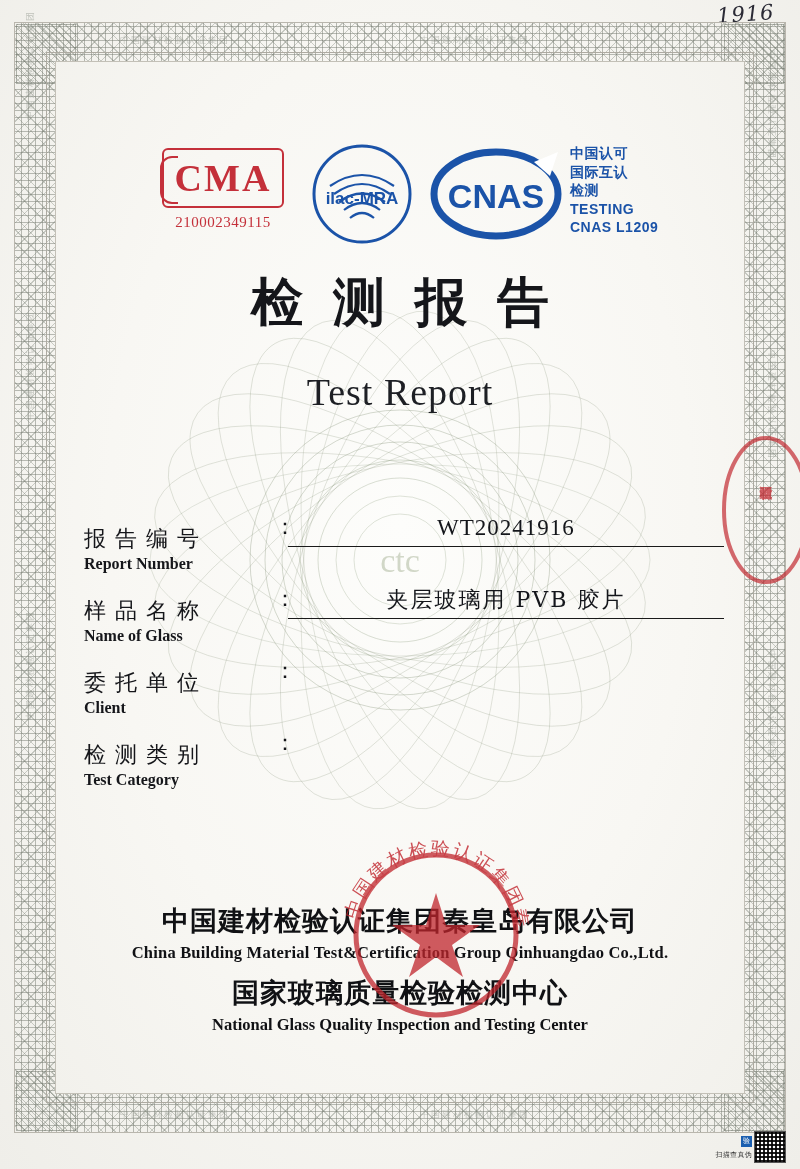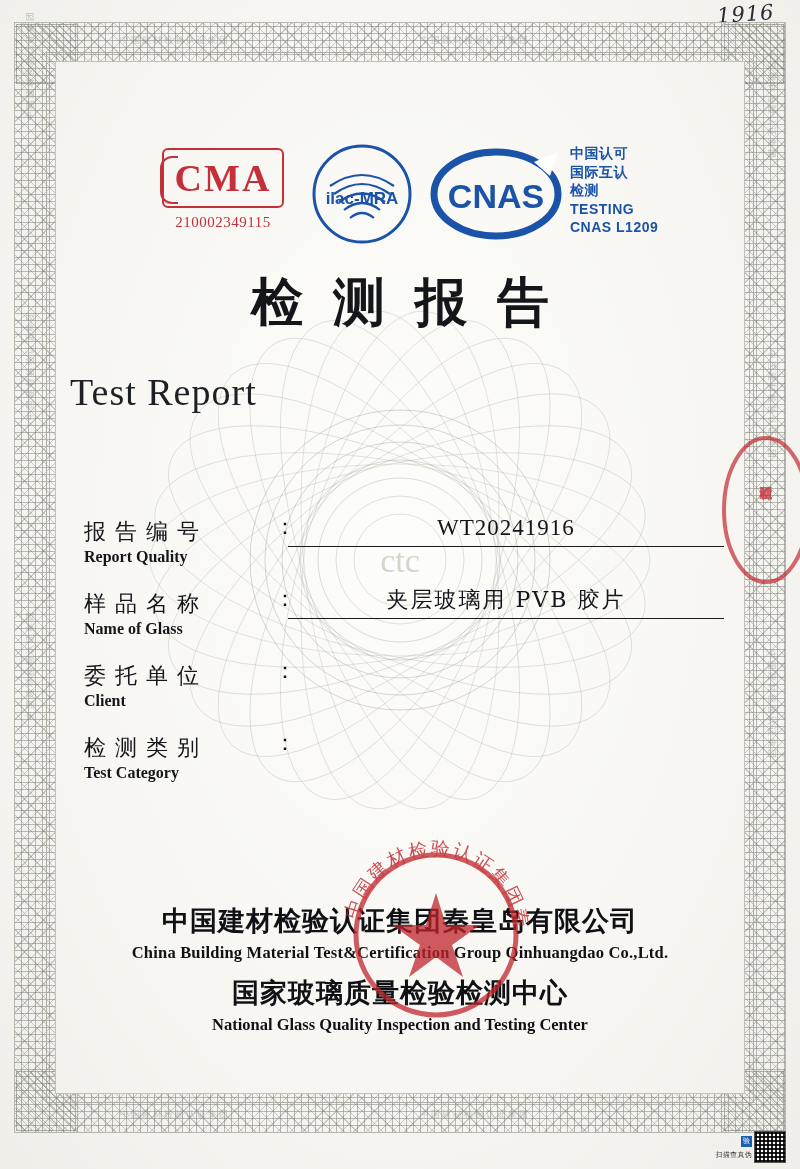--- a/index.html
+++ b/index.html
@@ -203,42 +203,42 @@
     font-size: 52px;
     font-weight: bold;
     letter-spacing: 30px;
     text-indent: 30px;
     color: #15161a;
   }
   .title-en {
     position: absolute;
     left: 0; right: 0;
     top: 250px;
-    text-align: left;
+    text-align: center;
     font-family: "Liberation Serif", serif;
     font-size: 38px;
     color: #1d1f24;
     letter-spacing: 1px;
   }
 
   
   .fields {
     position: absolute;
     left: 8px;
     right: 6px;
     top: 392px;
   }
   .field-row {
     position: relative;
     height: 72px;
   }
   .field-label {
     position: absolute;
     left: 6px;
-    top: 5px;
+    top: 12px;
     width: 190px;
   }
   .label-cn {
     font-family: "DejaVu Serif", serif;
     font-size: 22px;
     color: #15161a;
     letter-spacing: 1px;
     white-space: nowrap;
   }
   .label-en {
@@ -476,21 +476,21 @@
     </div>
 
     <div class="title-cn">检测报告</div>
     <div class="title-en">Test Report</div>
 
     <div class="fields">
 
       <div class="field-row">
         <div class="field-label">
           <div class="label-cn">报 告 编 号</div>
-          <div class="label-en">Report Quality</div>
+          <div class="label-en">Report Number</div>
         </div>
         <div class="field-colon">：</div>
         <div class="field-value">WT20241916</div>
       </div>
 
       <div class="field-row">
         <div class="field-label">
           <div class="label-cn">样 品 名 称</div>
           <div class="label-en">Name of Glass</div>
         </div>

